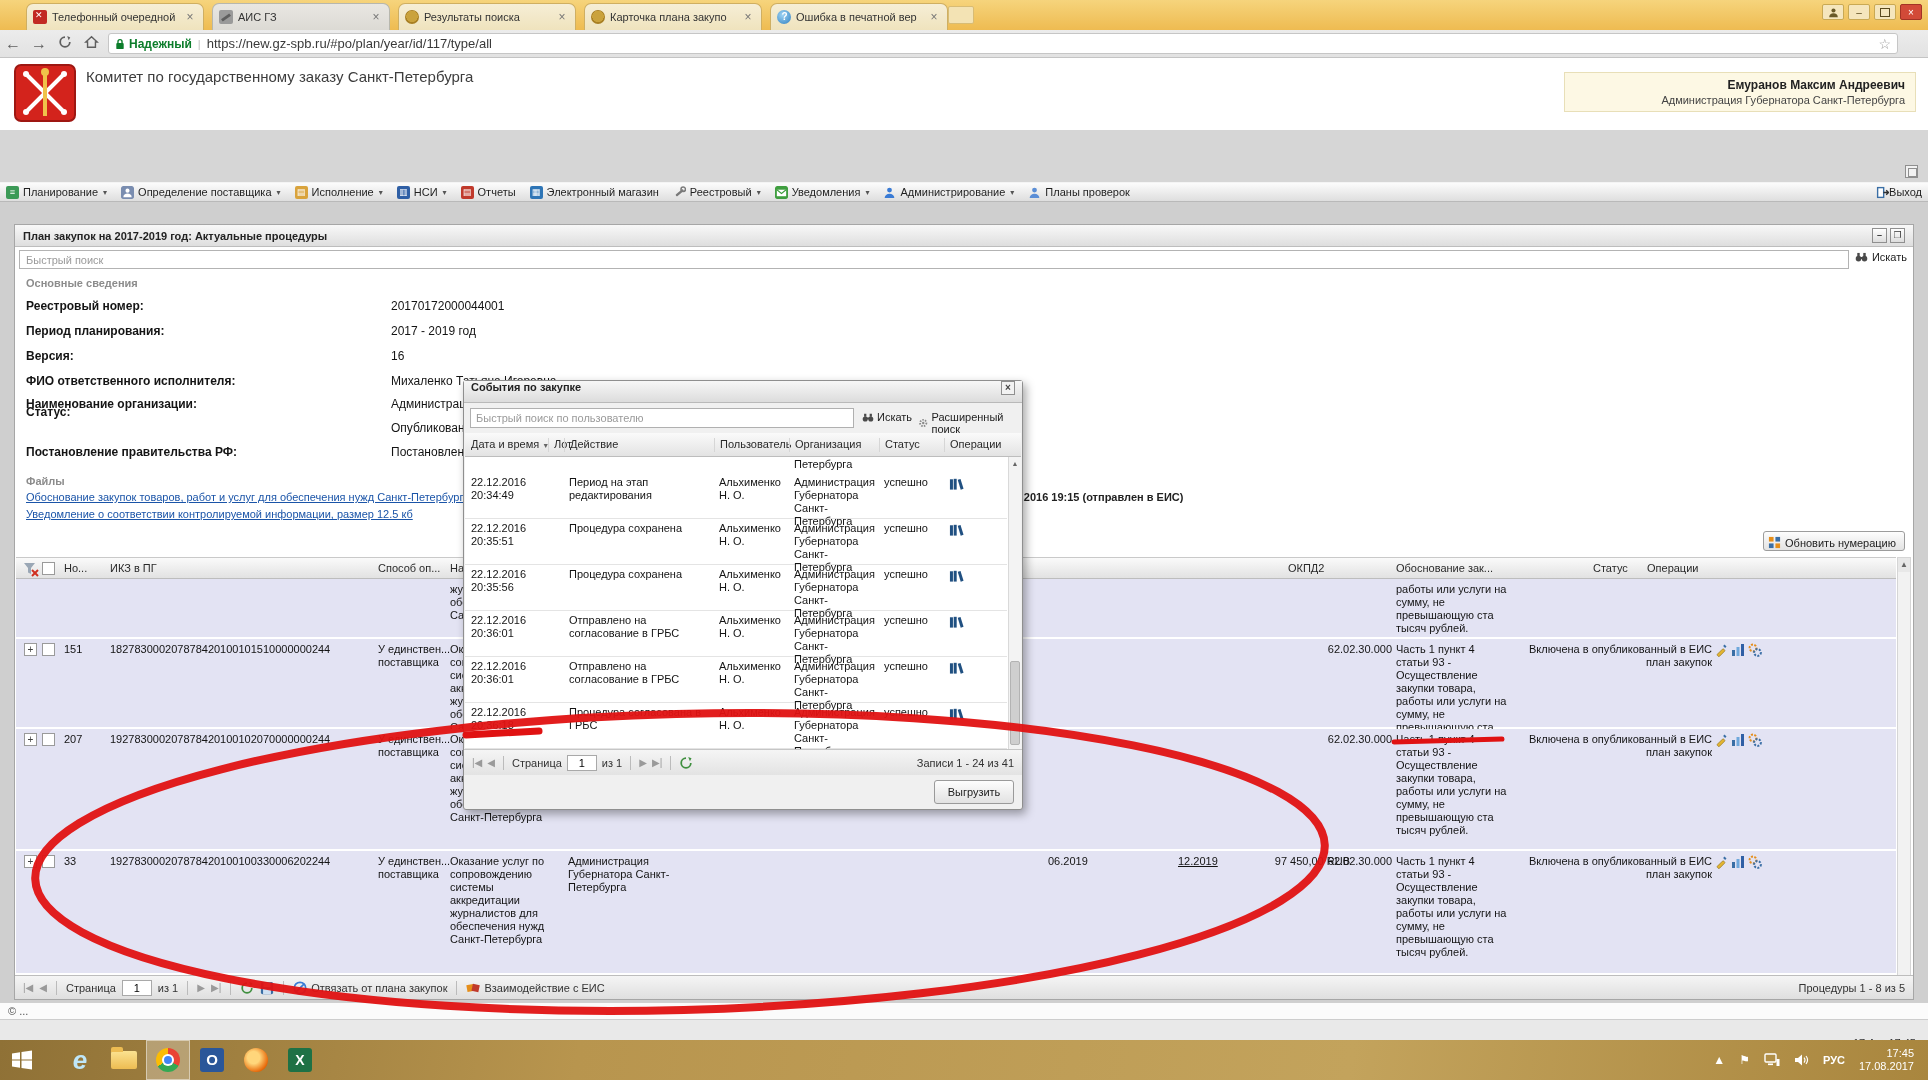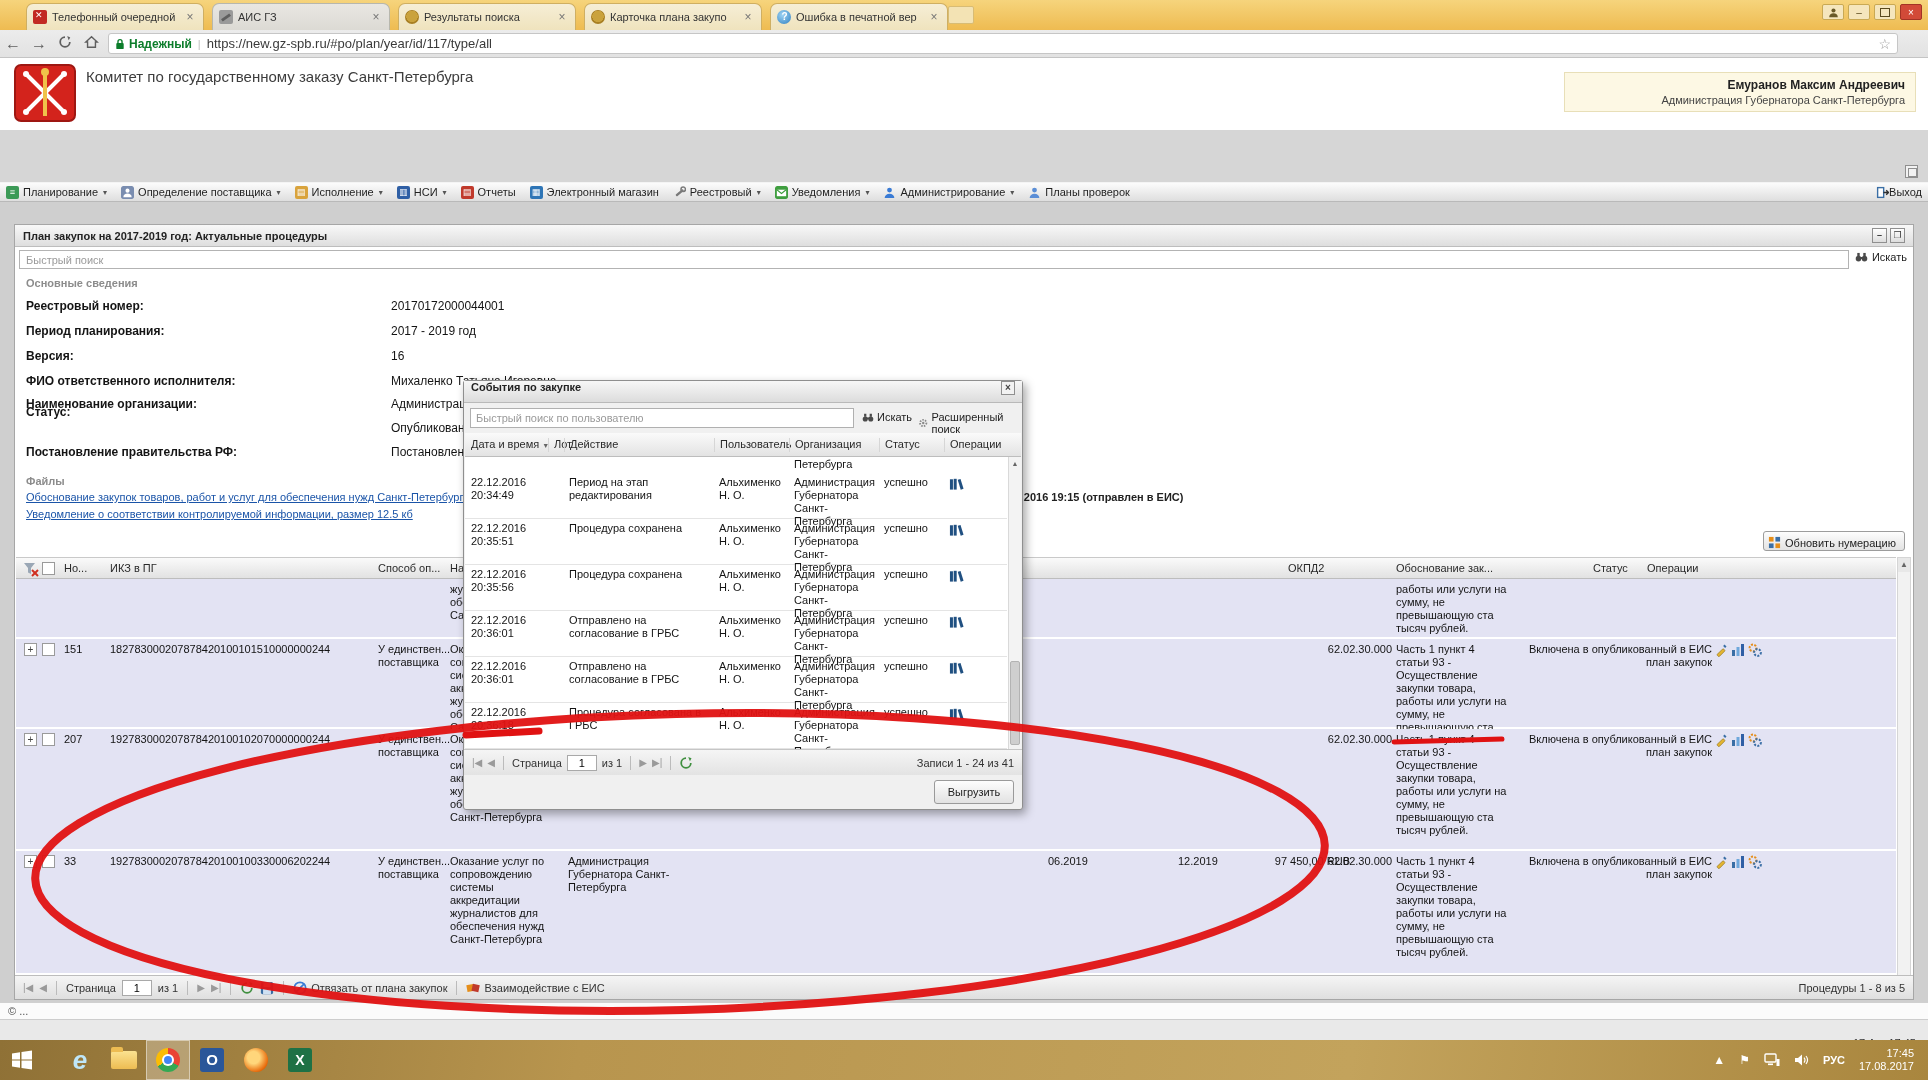--- a/index.html
+++ b/index.html
@@ -104,21 +104,21 @@
   .trow { position:absolute; left:1px; right:17px; background:#e3e3f3; border-bottom:2px solid #fff; }
   .cell { position:absolute; top:4px; line-height:13px; color:#141414; overflow:hidden; }
   .c-exp { left:8px; width:13px; height:13px; background:#fff; border:1px solid #9a9a9a; font-size:10px; line-height:11px; text-align:center; color:#444; }
   .c-chk { left:26px; width:13px; height:13px; background:#fff; border:1px solid #9a9a9a; }
   .c-num { left:48px; width:40px; }
   .c-ikz { left:94px; width:258px; }
   .c-way { left:362px; width:80px; }
   .c-name { left:434px; width:112px; }
   .c-cust { left:552px; width:132px; }
   .c-start { left:1032px; width:70px; }
-  .c-end { left:1162px; width:70px; }
+  .c-end { left:1162px; width:70px;text-decoration:underline; }
   .c-amt { left:1240px; width:94px; text-align:right; }
   .c-okpd { left:1286px; width:90px; text-align:right; }
   .c-just { left:1380px; width:112px; }
   .c-status { left:1494px; width:202px; text-align:right; }
   .c-ops { left:1698px; width:72px; display:flex; gap:3px; }
   .hl-okpd { left:1272px; } .hl-just { left:1380px; } .hl-status { left:1577px; } .hl-ops { left:1631px; }
 
   .opico { width:14px; height:14px; display:inline-block; }
 
   .vscroll { position:absolute; right:2px; top:332px; width:14px; height:420px; background:#f2f2f2; border:1px solid #d5d5d5; }

